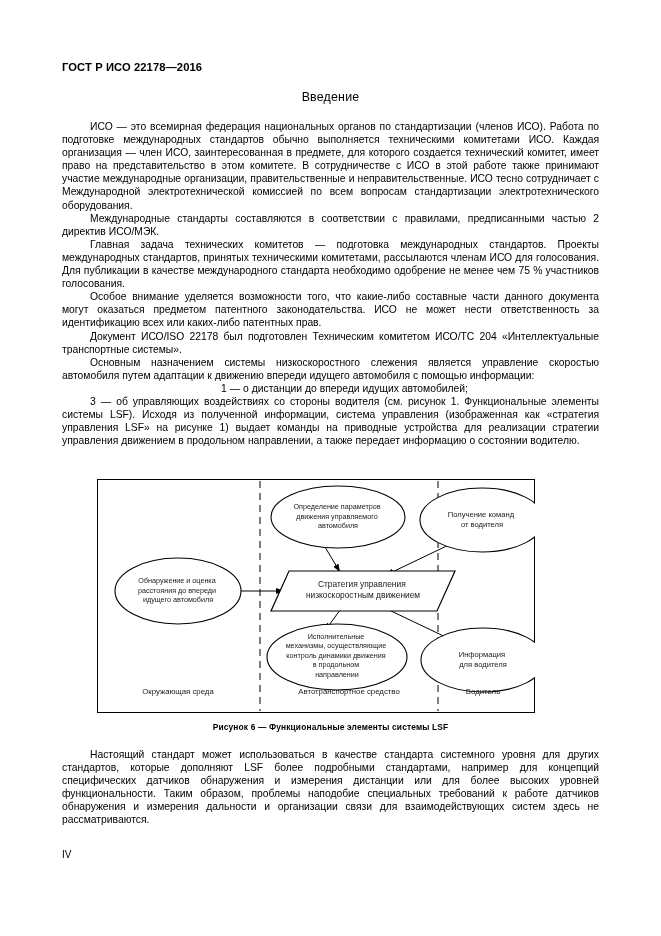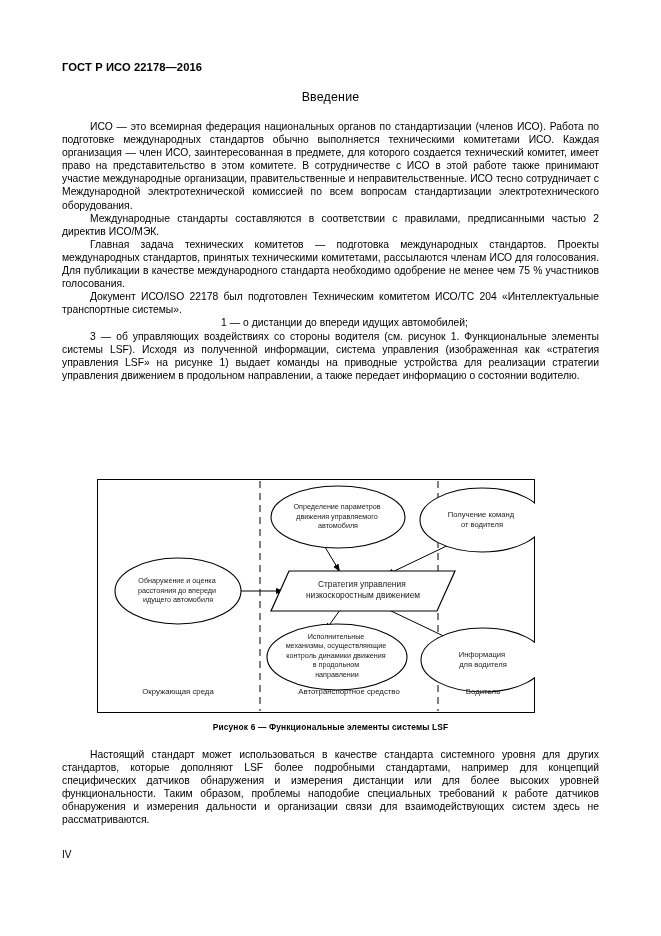--- a/index.html
+++ b/index.html
@@ -103,21 +103,23 @@
 <div class="page">
 
   <div class="page-header">ГОСТ Р ИСО 22178—2016</div>
 
   <div class="content">
     <h1 class="doc-title">Введение</h1>
 
     <p class="body-par">ИСО — это всемирная федерация национальных органов по стандартизации (членов ИСО). Работа по подготовке международных стандартов обычно выполняется техническими комитетами ИСО. Каждая организация — член ИСО, заинтересованная в предмете, для которого создается технический комитет, имеет право на представительство в этом комитете. В сотрудничестве с ИСО в этой работе также принимают участие международные организации, правительственные и неправительственные. ИСО тесно сотрудничает с Международной электротехнической комиссией по всем вопросам стандартизации электротехнического оборудования.</p>
     <p class="body-par">Международные стандарты составляются в соответствии с правилами, предписанными частью 2 директив ИСО/МЭК.</p>
     <p class="body-par">Главная задача технических комитетов — подготовка международных стандартов. Проекты международных стандартов, принятых техническими комитетами, рассылаются членам ИСО для голосования. Для публикации в качестве международного стандарта необходимо одобрение не менее чем 75 % участников голосования.</p>
+    <p class="body-par">Особое внимание уделяется возможности того, что какие-либо составные части данного документа могут оказаться предметом патентного законодательства. ИСО не может нести ответственность за идентификацию всех или каких-либо патентных прав.</p>
     <p class="body-par">Документ ИСО/ISO 22178 был подготовлен Техническим комитетом ИСО/ТС 204 «Интеллектуальные транспортные системы».</p>
+    <p class="body-par">Основным назначением системы низкоскоростного слежения является управление скоростью автомобиля путем адаптации к движению впереди идущего автомобиля с помощью информации:</p>
     <p class="body-par nojust">1 — о дистанции до впереди идущих автомобилей;</p>
     <p class="body-par">3 — об управляющих воздействиях со стороны водителя (см. рисунок 1. Функциональные элементы системы LSF). Исходя из полученной информации, система управления (изображенная как «стратегия управления LSF» на рисунке 1) выдает команды на приводные устройства для реализации стратегии управления движением в продольном направлении, а также передает информацию о состоянии водителю.</p>
   </div>
 
   <div class="figure-wrap">
     <div class="figure-border"></div>
     <svg class="figure-svg" width="438" height="234" viewBox="0 0 438 234">
       <defs>
         <marker id="arrow" markerWidth="9" markerHeight="9" refX="8" refY="3" orient="auto" markerUnits="strokeWidth">
           <path d="M0,0 L8,3 L0,6 z" fill="#000"></path>

